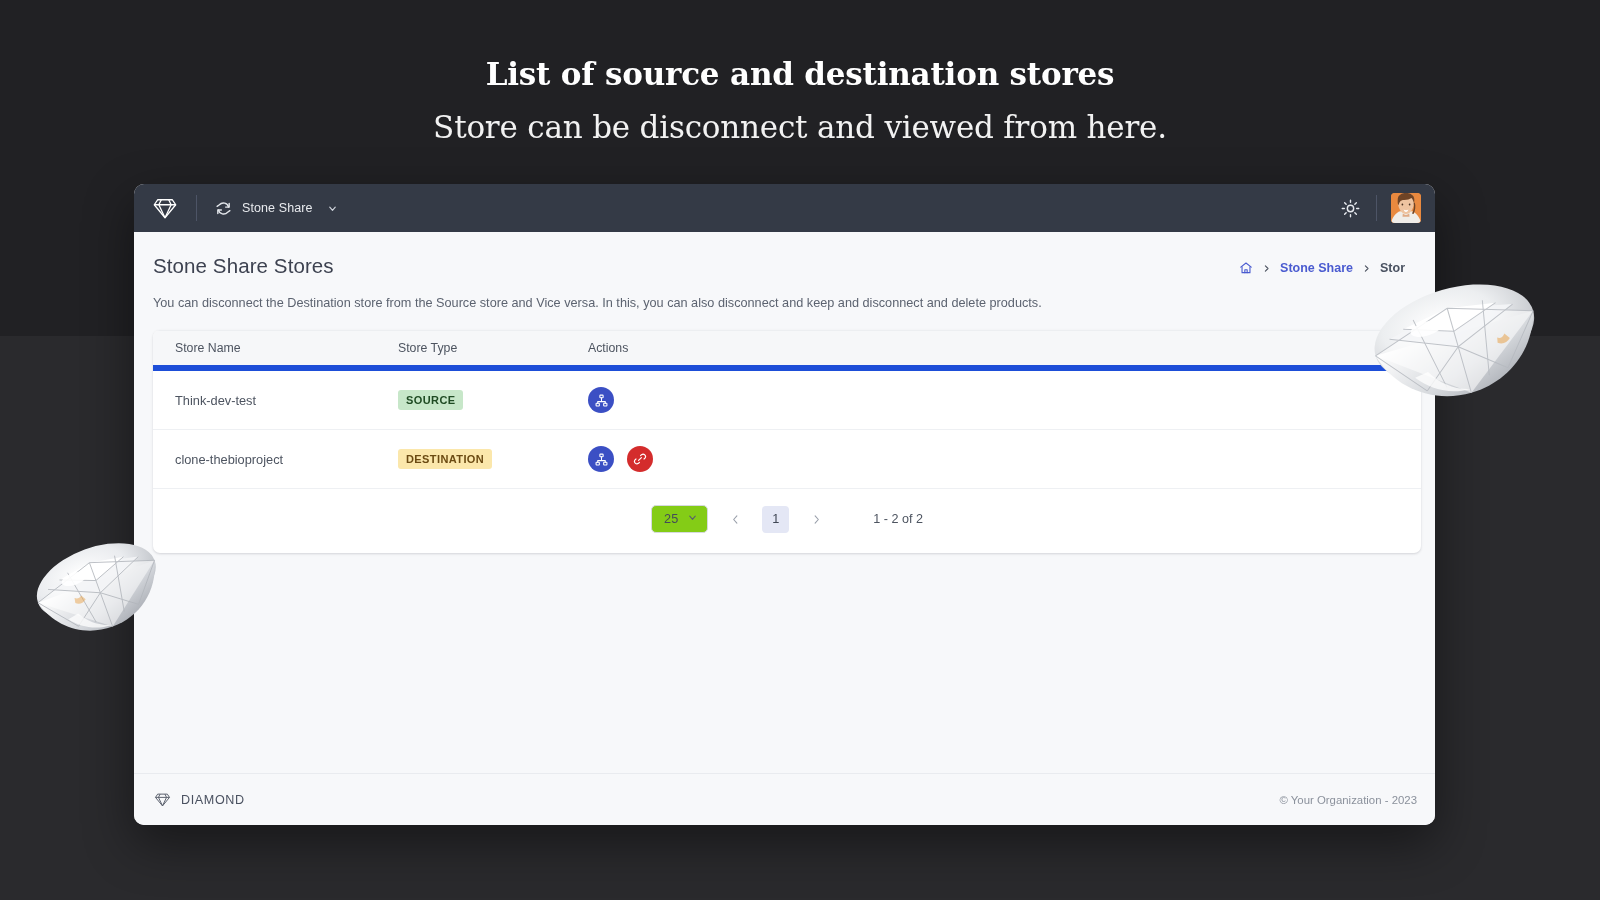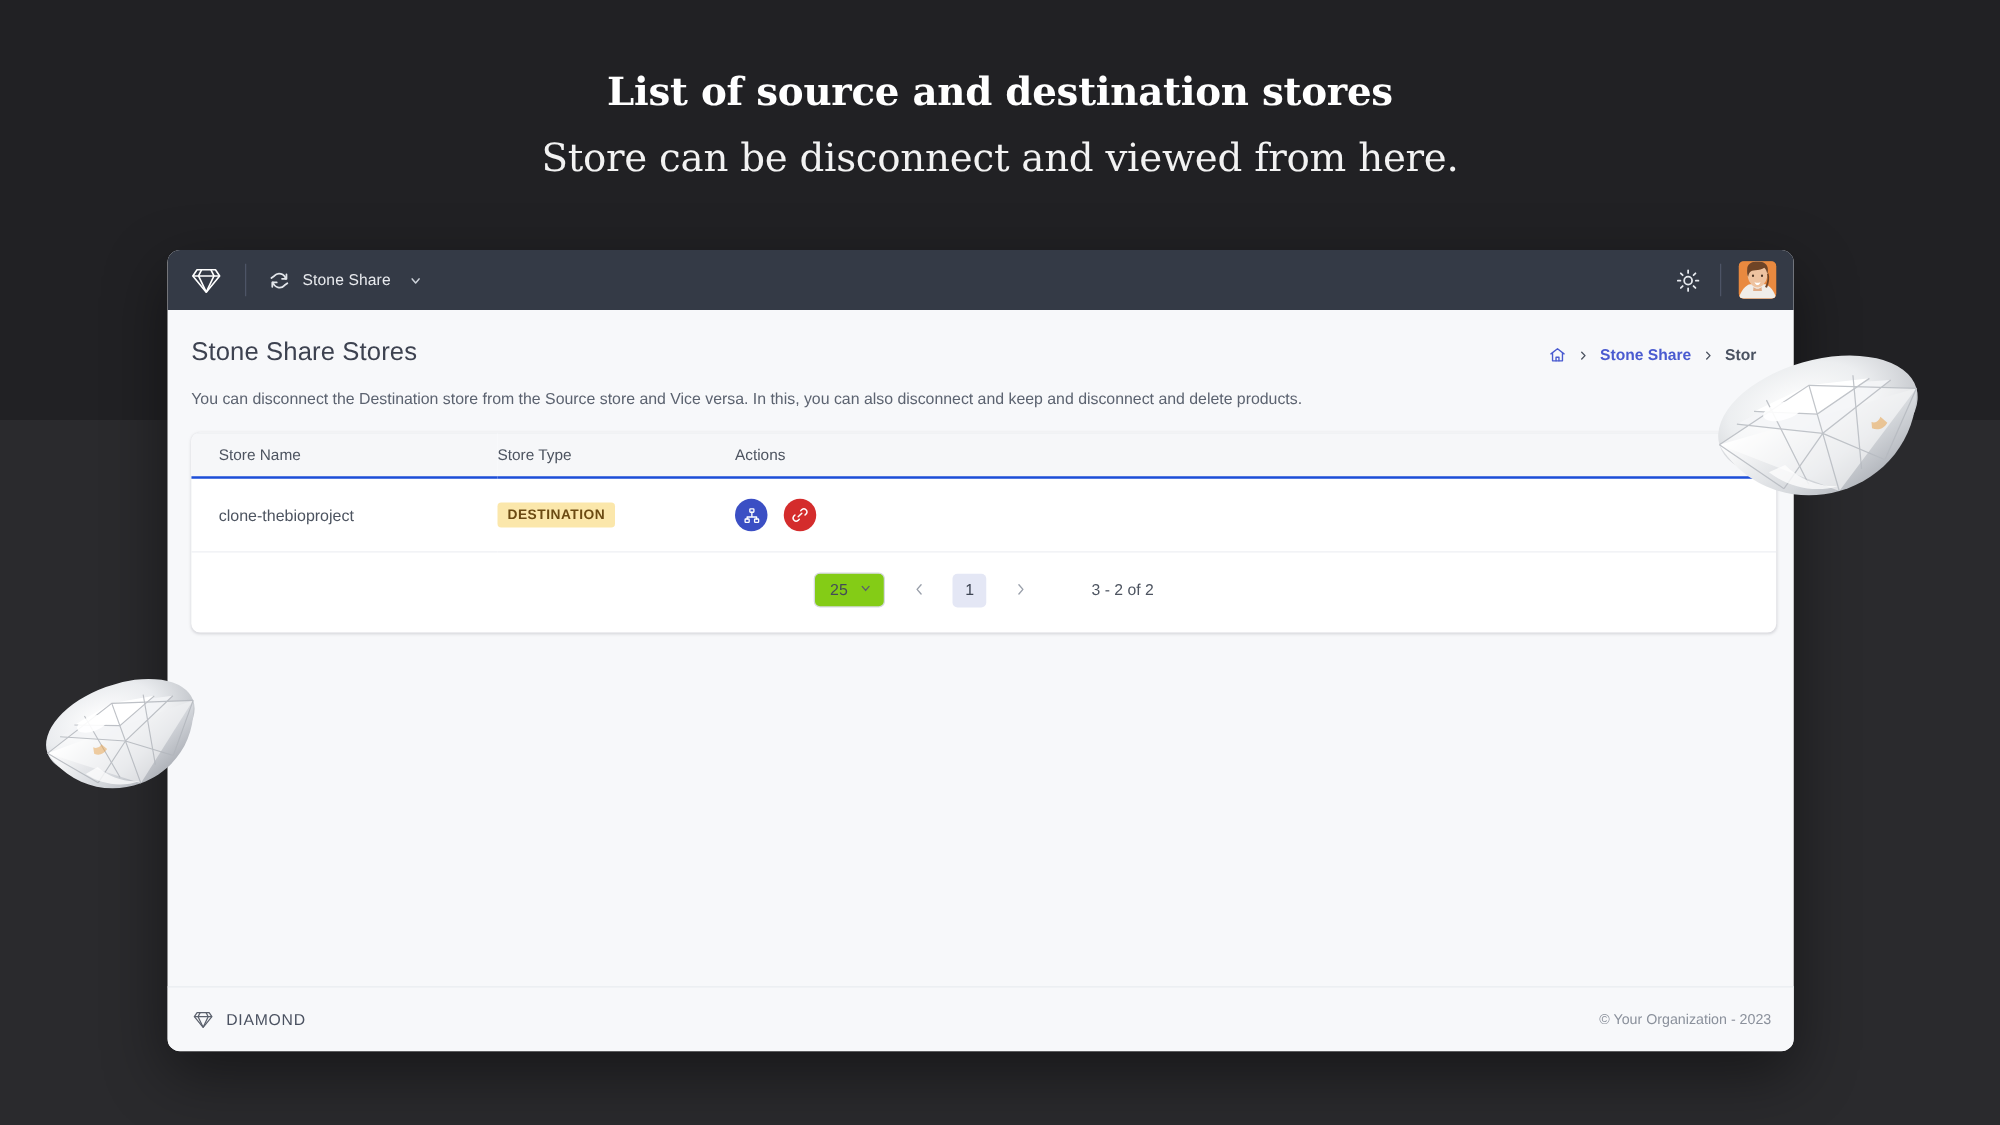--- a/index.html
+++ b/index.html
@@ -43,21 +43,21 @@
     font-weight: 400;
     font-size: 31px;
     color: #f2f2f2;
     margin-top: 17px;
     letter-spacing: -0.2px;
   }
 
   
   .app-window {
     position: absolute;
-    left: 134px; top: 200px;
+    left: 134px; top: 184px;
     width: 1301px; height: 641px;
     border-radius: 10px;
     overflow: hidden;
     background: #f7f8fa;
     box-shadow: 0 18px 50px rgba(0,0,0,0.45);
     z-index: 10;
   }
 
   
   .topbar {
@@ -131,21 +131,21 @@
 
   table.stores {
     width: 100%; border-collapse: collapse;
   }
   table.stores thead th {
     background: #f6f7f9;
     font-size: 12.3px; color: #4d5460; font-weight: 400;
     text-align: left;
     padding: 10px 8px 10px 0;
     border-top: 1px solid #eceef1;
-    border-bottom: 2px solid #1d4ed8;
+    border-bottom: 6px solid #1d4ed8;
   }
   table.stores thead th:first-child { padding-left: 22px; }
   table.stores tbody td {
     font-size: 12.8px; color: #4d5460;
     padding: 16px 8px 16px 0;
     border-bottom: 1px solid #eef0f3;
     vertical-align: middle;
   }
   table.stores tbody tr:last-child td { border-bottom: 1px solid #eef0f3; }
   table.stores tbody td:first-child { padding-left: 22px; }
@@ -325,20 +325,40 @@
     <table class="stores">
       <thead>
         <tr>
           <th class="col-name">Store Name</th>
           <th class="col-type">Store Type</th>
           <th class="col-acts">Actions</th>
         </tr>
       </thead>
       <tbody>
 
+        <tr>
+          <td>Think-dev-test</td>
+          <td>
+            <span class="badge badge-source">SOURCE</span>
+          </td>
+          <td>
+            <div class="actions">
+              <button class="act-btn act-blue">
+                <span>
+                  <svg width="13" height="13" viewBox="0 0 24 24" fill="none" stroke="#ffffff" stroke-width="2" stroke-linecap="round" stroke-linejoin="round">
+                    <rect x="9" y="2" width="6" height="5" rx="1"></rect>
+                    <rect x="2" y="17" width="6" height="5" rx="1"></rect>
+                    <rect x="16" y="17" width="6" height="5" rx="1"></rect>
+                    <path d="M12 7v5M5 17v-3h14v3"></path>
+                  </svg>
+                </span>
+              </button>
+            </div>
+          </td>
+        </tr>
 
         <tr>
           <td>clone-thebioproject</td>
           <td>
             <span class="badge badge-destination">DESTINATION</span>
           </td>
           <td>
             <div class="actions">
               <button class="act-btn act-blue">
                 <span>
@@ -387,21 +407,21 @@
       <div class="pg-num">1</div>
 
       <div class="pg-arrow">
         <span>
           <svg width="11" height="11" viewBox="0 0 24 24" fill="none" stroke="#9aa0ab" stroke-width="2.4" stroke-linecap="round" stroke-linejoin="round">
             <polyline points="9 4 16 12 9 20"></polyline>
           </svg>
         </span>
       </div>
 
-      <div class="pg-range">3 - 2 of 2</div>
+      <div class="pg-range">1 - 2 of 2</div>
     </div>
   </div>
 
   <div class="app-footer">
     <div class="footer-brand">
       <span>
         <svg class="footer-diamond" viewBox="0 0 24 24" fill="none" stroke="#5b616d" stroke-width="1.4" stroke-linejoin="round">
           <path d="M5.2 4.4h13.6l3.1 4.6L12 21 2.1 9z"></path>
           <path d="M2.1 9h19.8"></path>
             <path d="M8.6 4.4 6.3 9l5.7 12"></path>

